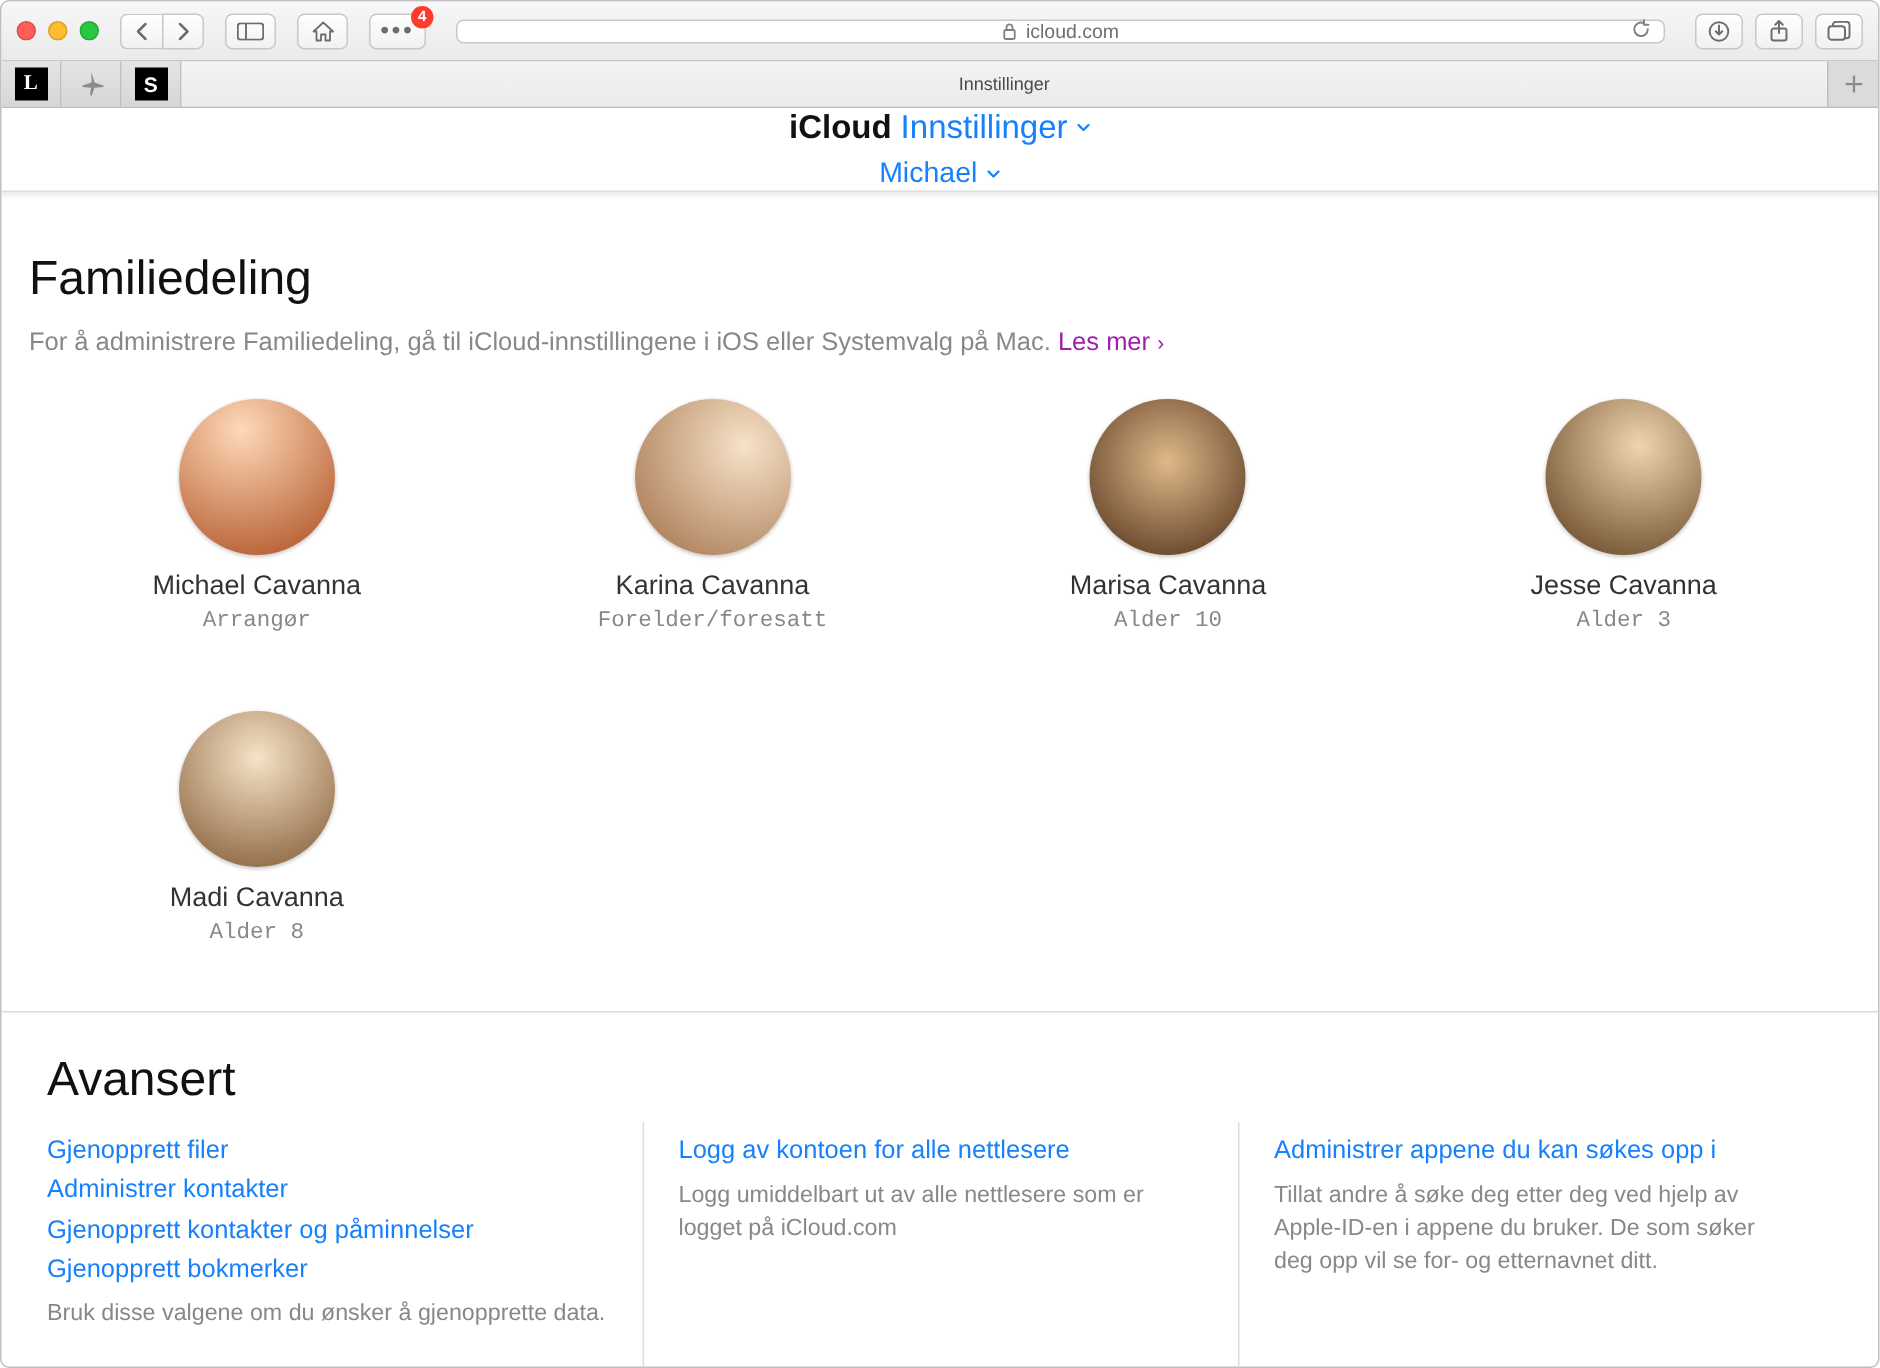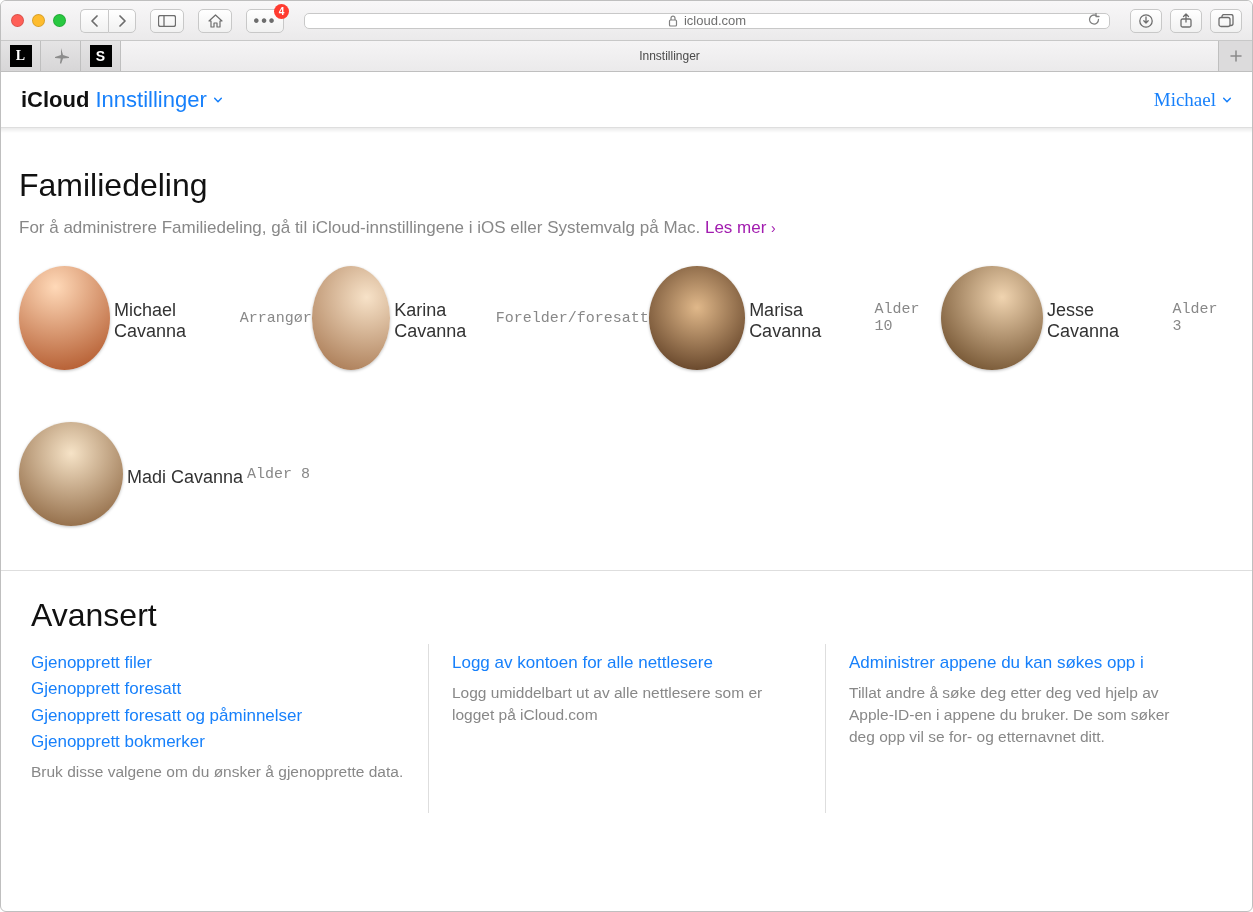--- a/index.html
+++ b/index.html
@@ -116,51 +116,52 @@
     border-left:1px solid #bfbfbf;
     color:#8a8a8a;
   }
 
   
   .page { height: calc(912px - 40px - 31px); overflow:auto;}
   .nav {
     height:55px;
     display:flex;align-items:center;justify-content:space-between;
     padding:0 20px;
+    flex-direction:column;
   }
   .nav .left { display:flex; align-items:center; gap:6px;}
   .nav .brand { font-size:22px; font-weight:600; color:#111;}
   .nav .section {
     font-size:22px; font-weight:400; color:#1780fb;
     display:flex; align-items:center; gap:6px;
   }
   .nav .user {
     font-size:19px; color:#1780fb;
-    display:flex; align-items:center; gap:6px;font-family:Liberation Serif, serif;
+    display:flex; align-items:center; gap:6px;
   }
   .chev { width:10px; height:10px; }
   .divider { height:1px; background:#dedede; margin:0 0 0 0;}
   .shadowbar {
     height:5px;
     background:linear-gradient(rgba(0,0,0,.08),rgba(0,0,0,0));
   }
 
   .section-block { padding: 34px 18px 44px; border-bottom:1px solid #dedede;}
   .section-title { font-size:32px; font-weight:400; color:#111; margin-bottom:14px;}
   .section-sub { font-size:17px; color:#888; margin-bottom:28px;}
   .section-sub a { color:#a21caf; text-decoration:none; }
   .ch-r { font-size:14px; }
 
   .family-grid {
     display:grid;
     grid-template-columns: repeat(4, 1fr);
     row-gap: 52px;
   }
   .member {
-    display:flex; flex-direction:row; align-items:center; gap:4px;
+    display:flex; flex-direction:column; align-items:center; gap:4px;
   }
   .avatar {
     width:104px;height:104px;border-radius:50%;
     background-size:cover;background-position:center;
     box-shadow:0 1px 3px rgba(0,0,0,.25);
   }
   .avatar.av0 { background:radial-gradient(circle at 40% 20%, #ffd9b8 0%, #b35a2e 90%);}
   .avatar.av1 { background:radial-gradient(circle at 70% 30%, #f7e2c8 0%, #a97a54 90%);}
   .avatar.av2 { background:radial-gradient(circle at 50% 40%, #e0b88a 0%, #5b3b21 90%);}
   .avatar.av3 { background:radial-gradient(circle at 60% 30%, #f0d4b0 0%, #6a4a28 90%);}
@@ -339,22 +340,22 @@
         <div class="member-role">Alder 8</div>
       </div>
     </div>
   </div>
 
   <div class="advanced">
     <h1 class="adv-title">Avansert</h1>
     <div class="adv-cols">
       <div class="adv-col">
         <a class="adv-link" href="#">Gjenopprett filer</a>
-        <a class="adv-link" href="#">Gjenopprett foresatt</a>
-        <a class="adv-link" href="#">Gjenopprett foresatt og påminnelser</a>
+        <a class="adv-link" href="#">Administrer kontakter</a>
+        <a class="adv-link" href="#">Gjenopprett kontakter og påminnelser</a>
         <a class="adv-link" href="#">Gjenopprett bokmerker</a>
         <p class="adv-desc">Bruk disse valgene om du ønsker å gjenopprette data.</p>
       </div>
       <div class="adv-col">
         <a class="adv-link" href="#">Logg av kontoen for alle nettlesere</a>
         <p class="adv-desc">Logg umiddelbart ut av alle nettlesere som er logget på iCloud.com</p>
       </div>
       <div class="adv-col">
         <a class="adv-link" href="#">Administrer appene du kan søkes opp i</a>
         <p class="adv-desc">Tillat andre å søke deg etter deg ved hjelp av Apple-ID-en i appene du bruker. De som søker deg opp vil se for- og etternavnet ditt.</p>

